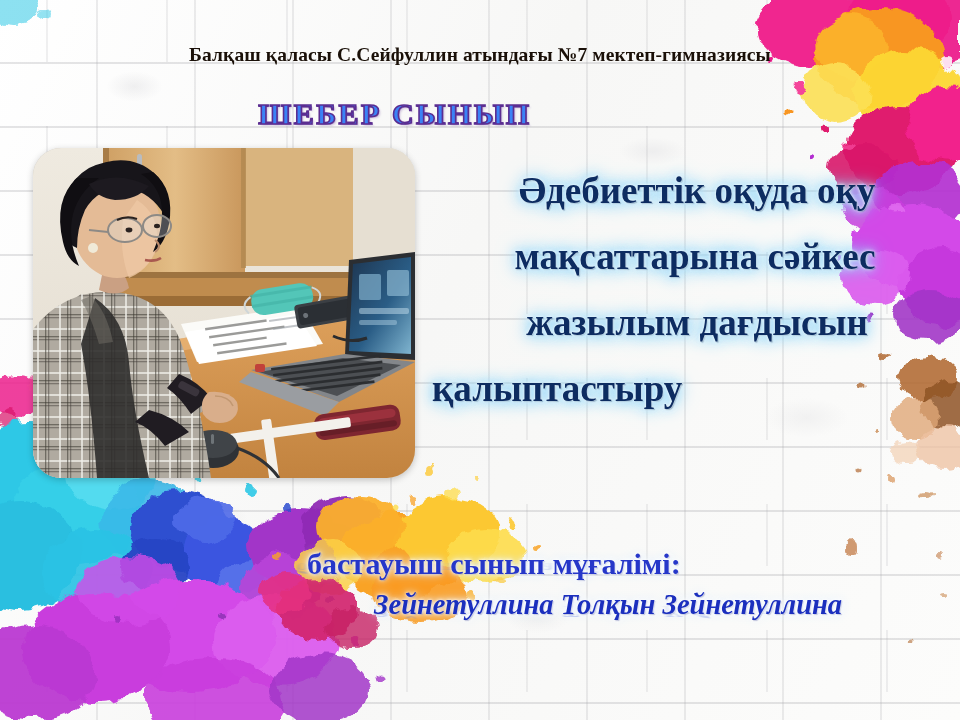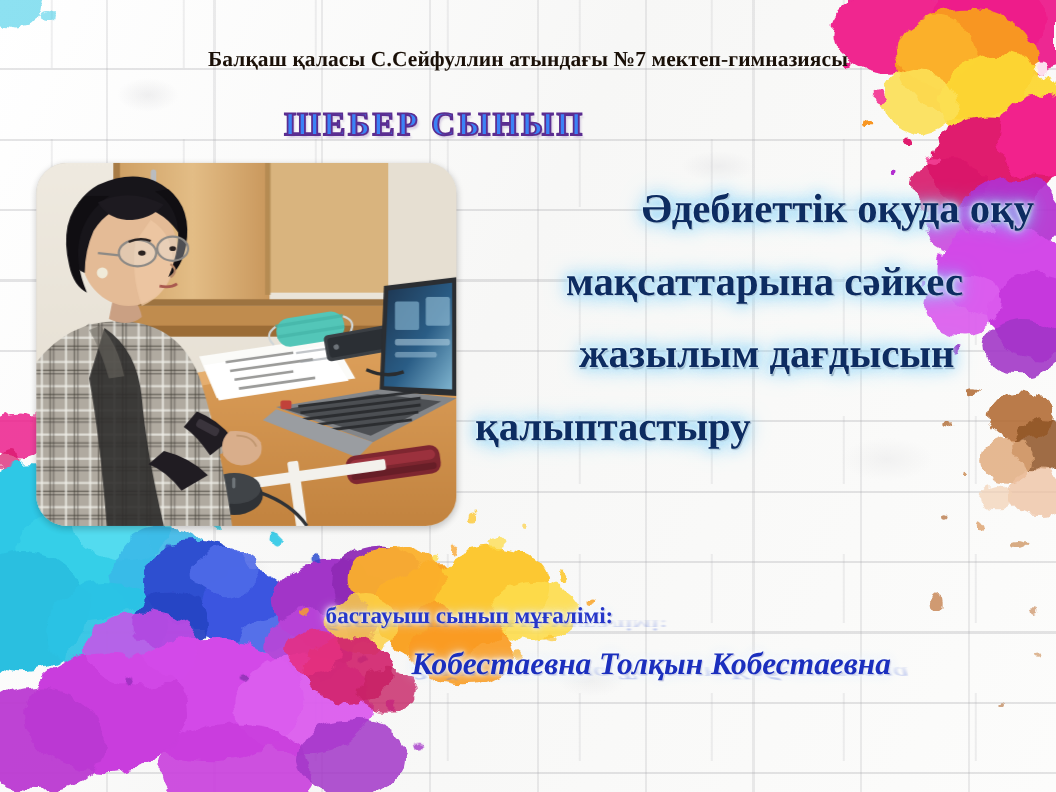--- a/index.html
+++ b/index.html
@@ -127,33 +127,33 @@
     line-height: 66px;
     color: #0d2c61;
     text-shadow:
       0 0 3px #ffffff,
       0 0 7px #bfe6fb,
       0 0 13px #8fd4f7,
       0 0 20px #6cc6f2,
       1px 1px 1px rgba(6,28,62,0.55);
   }
   .headline .hl-line { display: block; white-space: nowrap; }
-  .headline .hl-line.l1 { text-align: right; padding-left: 22px; }
+  .headline .hl-line.l1 { text-align: center; padding-left: 22px; }
   .headline .hl-line.l2 { text-align: center; padding-left: 18px; }
   .headline .hl-line.l3 { text-align: center; padding-left: 22px; }
   .headline .hl-line.l4 { text-align: left; padding-right: 6px; }
 
   
   .role-line {
     position: absolute;
-    left: 296px;
+    left: 307px;
     top: 547px;
     font-family: "Liberation Serif", serif;
     font-weight: bold;
-    font-size: 21px;
+    font-size: 30px;
     color: #2637c9;
     text-shadow:
       0 0 3px #ffffff,
       0 0 6px #ffffff,
       0 0 11px #cfe6ff,
       1px 1px 1px rgba(20,30,130,0.4);
     white-space: nowrap;
   }
   .role-reflect {
     position: absolute;
@@ -554,15 +554,15 @@
     <span class="hl-line l1">Әдебиеттік оқуда оқу</span>
     <span class="hl-line l2">мақсаттарына сәйкес</span>
     <span class="hl-line l3">жазылым дағдысын</span>
     <span class="hl-line l4">қалыптастыру</span>
   </div>
 
   <div class="role-reflect">бастауыш сынып мұғалімі:</div>
   <div class="role-line">бастауыш сынып мұғалімі:</div>
 
   <div class="name-reflect">Зейнетуллина Толқын Кобестаевна</div>
-  <div class="teacher-name">Кобестаевна Толқын Кобестаевна</div>
+  <div class="teacher-name">Зейнетуллина Толқын Зейнетуллина</div>
 
 </div>
 
 </body></html>

